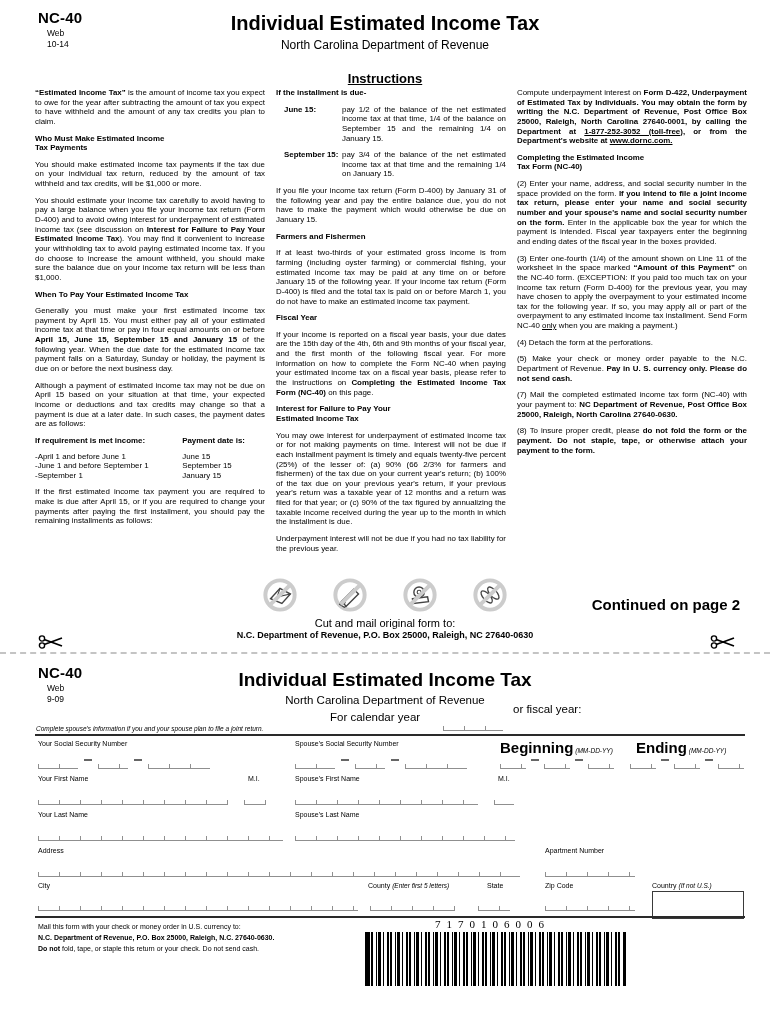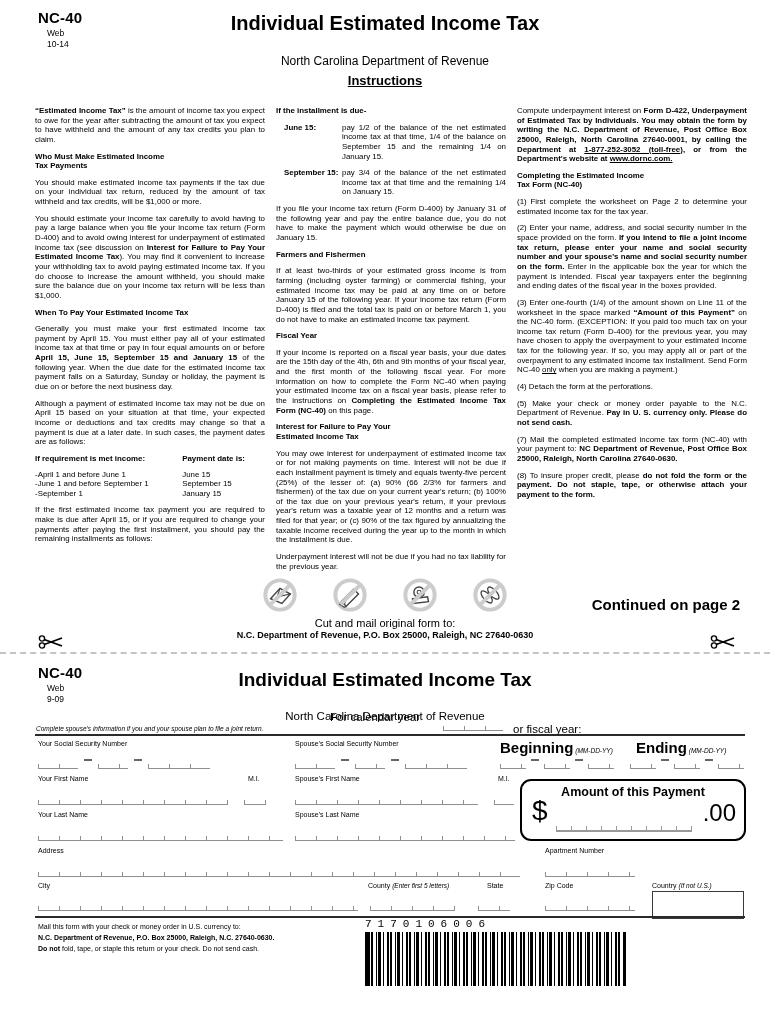--- a/index.html
+++ b/index.html
@@ -8,24 +8,24 @@
     font-family:"Liberation Sans",sans-serif;overflow:hidden;
     -webkit-font-smoothing:antialiased;
   }
   
   .sec1{position:absolute;top:0;left:0;width:770px;height:655px;}
   .formid{position:absolute;left:38px;top:10px;line-height:1.1;}
   .fid{font-size:15px;font-weight:bold;letter-spacing:.2px}
   .fver{font-size:8.5px;margin-left:9px;margin-top:2px}
   .titleblock{position:absolute;left:0;right:0;top:12px;text-align:center;}
   .title1{font-size:20px;font-weight:bold}
-  .subtitle1{font-size:12px;margin-top:19px}
-  .insthead{font-size:13px;font-weight:bold;text-decoration:underline;margin-top:5px}
-
-  .cols{position:absolute;top:106px;left:35px;width:712px;display:flex;gap:11px;height:540px;overflow:hidden}
+  .subtitle1{font-size:12px;margin-top:3px}
+  .insthead{font-size:13px;font-weight:bold;text-decoration:underline;margin-top:19px}
+
+  .cols{position:absolute;top:88px;left:35px;width:712px;display:flex;gap:11px;height:540px;overflow:hidden}
   .col{flex:1 1 0;font-size:7.9px;line-height:1.22;text-align:justify}
   .col .p{margin:0 0 7px}
   .col .h{font-weight:bold;margin:0 0 7px;text-align:left}
   .b{font-weight:bold}
   .u{text-decoration:underline}
   .due{display:flex;margin:0 0 7px;padding-left:8px}
   .due-label{font-weight:bold;flex:0 0 58px}
   .due-text{flex:1 1 auto;text-align:justify}
   .itable{margin:0 0 7px;text-align:left}
   .trow{display:flex}
@@ -67,21 +67,21 @@
   .amt-title{text-align:center;font-weight:bold;font-size:12.5px;margin-top:4px}
   .amt-dollar{position:absolute;left:10px;top:14px;font-size:28px}
   .amt-comb{position:absolute;left:34px;top:40px;width:136px;border-bottom:2px solid #9a9a9a;
     background-image:repeating-linear-gradient(to right,#9a9a9a 0 1px,transparent 1px 15px);
     background-size:100% 4px;background-position:left bottom;background-repeat:no-repeat;height:9px}
   .amt-cents{position:absolute;right:8px;top:18px;font-size:24px}
 
   .cbox{position:absolute;left:652px;top:236px;width:90px;height:26px;border:1.3px solid #3a3a3a;background:#fff}
 
   .mailblock{position:absolute;left:38px;top:266px;width:310px;font-size:7px;line-height:11px}
-  .bcnum{position:absolute;left:365px;top:263px;width:255px;text-align:left;font-size:11px;letter-spacing:6px;font-family:Liberation Mono, monospace}
+  .bcnum{position:absolute;left:365px;top:263px;width:255px;text-align:center;font-size:11px;letter-spacing:6px;font-family:Liberation Serif, serif}
   .barcode{position:absolute;left:365px;top:277px;width:255px;height:54px;border-left:3px solid #000;border-right:3px solid #000;
     background:repeating-linear-gradient(90deg,#000 0 2px,#fff 2px 3px,#000 3px 5px,#fff 5px 8px,#000 8px 9px,#fff 9px 10px,#000 10px 13px,#fff 13px 15px,#000 15px 16px,#fff 16px 19px);}
 </style>
 </head>
 <body>
 
 <div class="sec1">
 
   <div class="formid">
     <div class="fid">NC-40</div>
@@ -139,21 +139,20 @@
         <div class="p"><span>If at least two-thirds of your estimated gross income is from farming (including oyster farming) or commercial fishing, your estimated income tax may be paid at any time on or before January 15 of the following year.  If your income tax return (Form D-400) is filed and the total tax is paid on or before March 1, you do not have to make an estimated income tax payment.</span></div>
         <div class="h">Fiscal Year</div>
         <div class="p"><span>If your income is reported on a fiscal year basis, your due dates are the 15th day of the 4th, 6th and 9th months of your fiscal year, and the first month of the following fiscal year. For more information on how to complete the Form NC-40 when paying your estimated income tax on a fiscal year basis, please refer to the instructions on </span><span class="b">Completing the Estimated Income Tax Form (NC-40)</span><span> on this page.</span></div>
         <div class="h">Interest for Failure to Pay Your<br>Estimated Income Tax</div>
         <div class="p"><span>You may owe interest for underpayment of estimated income tax or for not making payments on time. Interest will not be due if each installment payment is timely and equals twenty-five percent (25%) of the lesser of: (a) 90% (66 2/3% for farmers and fishermen) of the tax due on your current year's return; (b) 100% of the tax due on your previous year's return, if your previous year's return was a taxable year of 12 months and a return was filed for that year; or (c) 90% of the tax figured by annualizing the taxable income received during the year up to the month in which the installment is due.</span></div>
         <div class="p"><span>Underpayment interest will not be due if you had no tax liability for the previous year.</span></div>
       </div>
     <div class="col">
         <div class="p"><span>Compute underpayment interest on </span><span class="b">Form D-422, Underpayment of Estimated Tax by Individuals</span><span class="b">.  </span><span class="b">You may obtain the form by writing the N.C. Department of Revenue, Post Office Box 25000, Raleigh, North Carolina 27640-0001, by calling the Department at </span><span class="b u">1-877-252-3052 (toll-free)</span><span class="b">, or from the Department's website at </span><span class="b u">www.dornc.com.</span></div>
         <div class="h">Completing the Estimated Income<br>Tax Form (NC-40)</div>
-        <div class="p"><span>(1) First complete the worksheet on Page 2 to determine your estimated income tax for the tax year.</span></div>
         <div class="p"><span>(2) Enter your name, address, and social security number in the space provided on the form. </span><span class="b">If you intend to file a joint income tax return, please enter your name and social security number and your spouse's name and social security number on the form.</span><span>  Enter in the applicable box the year for which the payment is intended.  Fiscal year taxpayers enter the beginning and ending dates of the fiscal year in the boxes provided.</span></div>
         <div class="p"><span>(3) Enter one-fourth (1/4) of the amount shown on Line 11 of the worksheet in the space marked </span><span class="b">“Amount of this Payment”</span><span> on the NC-40 form. (EXCEPTION: If you paid too much tax on your income tax return (Form D-400) for the previous year, you may have chosen to apply the overpayment to your estimated income tax for the following year. If so, you may apply all or part of the overpayment to any estimated income tax installment. Send Form NC-40 </span><span class="u">only</span><span> when you are making a payment.)</span></div>
         <div class="p"><span>(4) Detach the form at the perforations.</span></div>
         <div class="p"><span>(5) Make your check or money order payable to the N.C. Department of Revenue.  </span><span class="b">Pay in U. S. currency only. Please do not send cash.</span></div>
         <div class="p"><span>(7) Mail the completed estimated income tax form (NC-40) with your payment to: </span><span class="b">NC Department of Revenue, Post Office Box 25000, Raleigh, North Carolina 27640-0630.</span></div>
         <div class="p"><span>(8) To insure proper credit, please </span><span class="b">do not fold the form or the payment.  Do not staple, tape, or otherwise attach your payment to the form.</span></div>
       </div>
   </div>
 
   <div class="continued">Continued on page 2</div>
@@ -212,21 +211,21 @@
     <div class="fver">9-09</div>
   </div>
 
   <div class="titleblock" style="top:14px">
     <div class="title1" style="font-size:19px">Individual Estimated Income Tax</div>
     <div class="subtitle1" style="font-size:11.5px">North Carolina Department of Revenue</div>
   </div>
 
   <div class="biglabel" style="left:330px;top:56px">For calendar year</div>
   <div class="comb combabs" style="left:443px;top:66px;width:60px"></div>
-  <div class="biglabel" style="left:513px;top:68px">or fiscal year:</div>
+  <div class="biglabel" style="left:513px;top:48px">or fiscal year:</div>
 
   <div class="noteital" style="left:36px;top:70px">Complete spouse's information if you and your spouse plan to file a joint return.</div>
   <div class="rule" style="top:79px"></div>
 
   <div class="flabel" style="left:38px;top:85px">Your Social Security Number</div>
   <div class="flabel" style="left:295px;top:85px">Spouse's Social Security Number</div>
   <div class="flabel" style="left:500px;top:84px">
     <span class="blab">Beginning</span>
     <span class="fmt">(MM-DD-YY)</span>
   </div>
@@ -266,26 +265,20 @@
 
   <div class="flabel" style="left:38px;top:120px">Your First Name</div>
   <div class="flabel" style="left:248px;top:120px">M.I.</div>
   <div class="flabel" style="left:295px;top:120px">Spouse's First Name</div>
   <div class="flabel" style="left:498px;top:120px">M.I.</div>
   <div class="comb combabs" style="left:38px;top:140px;width:190px"></div>
   <div class="comb combabs" style="left:244px;top:140px;width:22px"></div>
   <div class="comb combabs" style="left:295px;top:140px;width:183px"></div>
   <div class="comb combabs" style="left:494px;top:140px;width:20px"></div>
 
-  <div class="amtbox">
-    <div class="amt-title">Amount of this Payment</div>
-    <span class="amt-dollar">$</span>
-    <div class="amt-comb"></div>
-    <span class="amt-cents">.00</span>
-  </div>
 
   <div class="flabel" style="left:38px;top:156px">Your Last Name</div>
   <div class="flabel" style="left:295px;top:156px">Spouse's Last Name</div>
   <div class="comb combabs" style="left:38px;top:176px;width:245px"></div>
   <div class="comb combabs" style="left:295px;top:176px;width:220px"></div>
 
   <div class="flabel" style="left:38px;top:192px">Address</div>
   <div class="flabel" style="left:545px;top:192px">Apartment Number</div>
   <div class="comb combabs" style="left:38px;top:212px;width:482px"></div>
   <div class="comb combabs" style="left:545px;top:212px;width:90px"></div>

